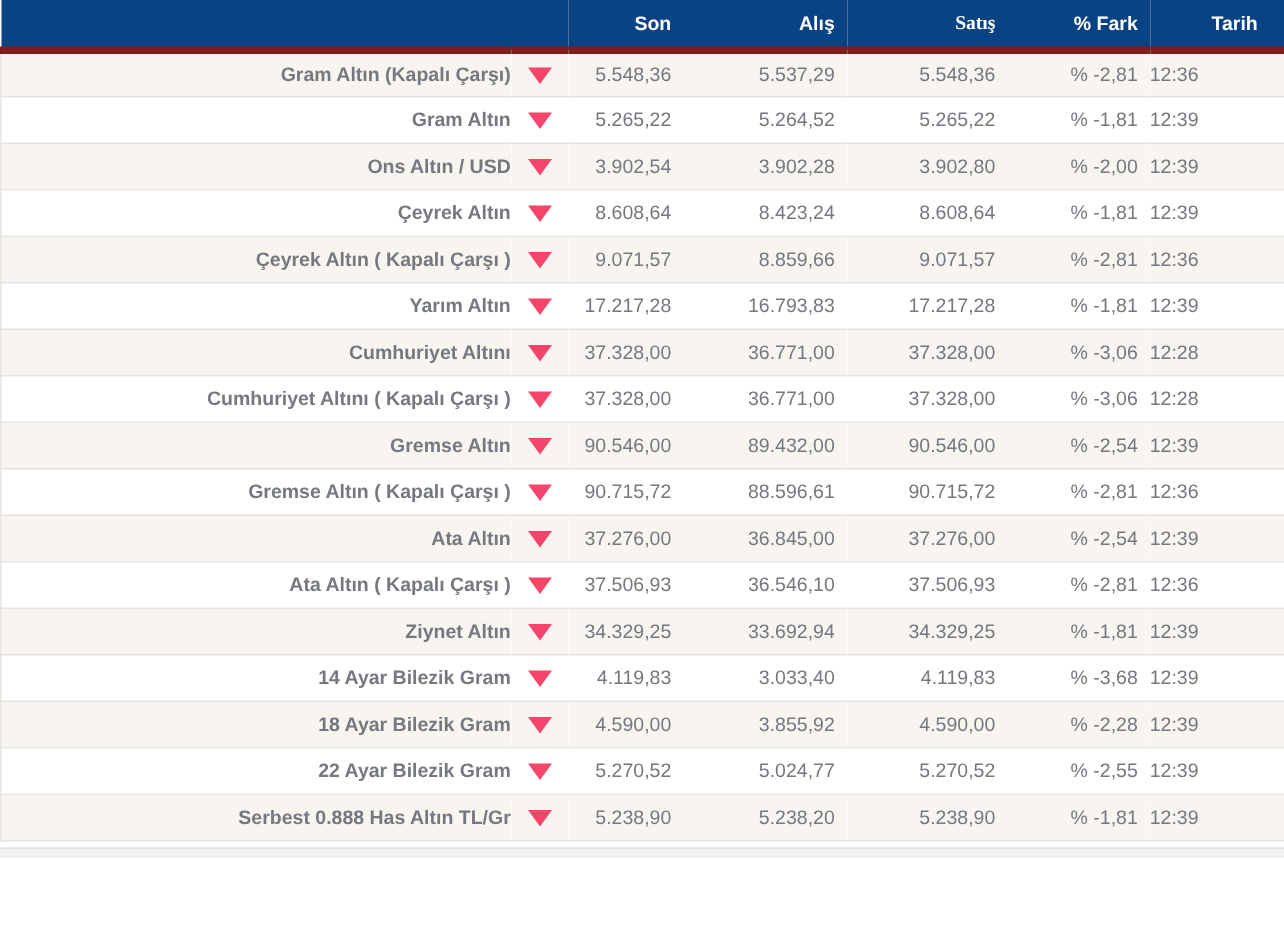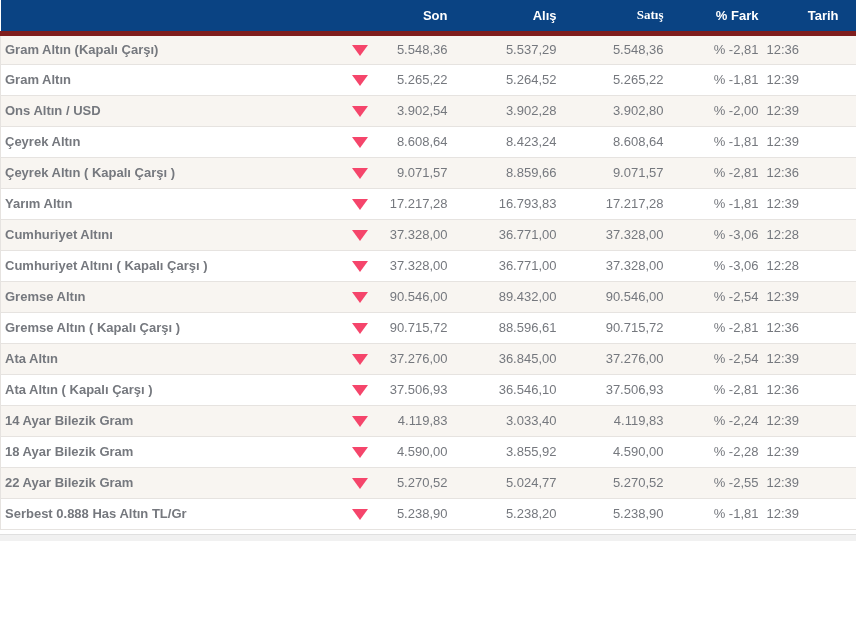--- a/index.html
+++ b/index.html
@@ -32,21 +32,21 @@
   .rates-table tbody td{
     border-bottom:1px solid var(--row-border);
     vertical-align:middle;font-size:13px;color:var(--num-fg);
     white-space:nowrap;overflow:hidden;
   }
   .rates-table tbody tr:first-child td{border-top:1px solid var(--row-border);}
   .rates-table tbody td:first-child{border-left:1px solid var(--row-border);}
   .rates-table tbody td:last-child{border-right:1px solid var(--row-border);}
   td.name{
     color:var(--name-fg);font-weight:bold;font-size:13.5px;
-    padding-left:4px;text-align:left;
+    padding-left:20px;text-align:right;
   }
   td.arrow{text-align:center;padding:0;}
   .tri{
     display:inline-block;width:0;height:0;vertical-align:middle;
     border-left:8px solid transparent;border-right:8px solid transparent;
     border-top:11px solid var(--arrow);
   }
   td.num{text-align:right;padding-right:8px;}
   td.tarih{padding-right:18px;}
   .col-name{width:340px;}
@@ -187,26 +187,35 @@
       <tr>
     <td class="name">Ata Altın ( Kapalı Çarşı )</td>
     <td class="arrow"><span class="tri"></span></td>
     <td class="num">37.506,93</td>
     <td class="num">36.546,10</td>
     <td class="num">37.506,93</td>
     <td class="num">% -2,81</td>
     <td class="tarih">12:36</td>
   </tr>
       <tr>
+    <td class="name">Ziynet Altın</td>
+    <td class="arrow"><span class="tri"></span></td>
+    <td class="num">34.329,25</td>
+    <td class="num">33.692,94</td>
+    <td class="num">34.329,25</td>
+    <td class="num">% -1,81</td>
+    <td class="tarih">12:39</td>
+  </tr>
+      <tr>
     <td class="name">14 Ayar Bilezik Gram</td>
     <td class="arrow"><span class="tri"></span></td>
     <td class="num">4.119,83</td>
     <td class="num">3.033,40</td>
     <td class="num">4.119,83</td>
-    <td class="num">% -2,24</td>
+    <td class="num">% -3,68</td>
     <td class="tarih">12:39</td>
   </tr>
       <tr>
     <td class="name">18 Ayar Bilezik Gram</td>
     <td class="arrow"><span class="tri"></span></td>
     <td class="num">4.590,00</td>
     <td class="num">3.855,92</td>
     <td class="num">4.590,00</td>
     <td class="num">% -2,28</td>
     <td class="tarih">12:39</td>

